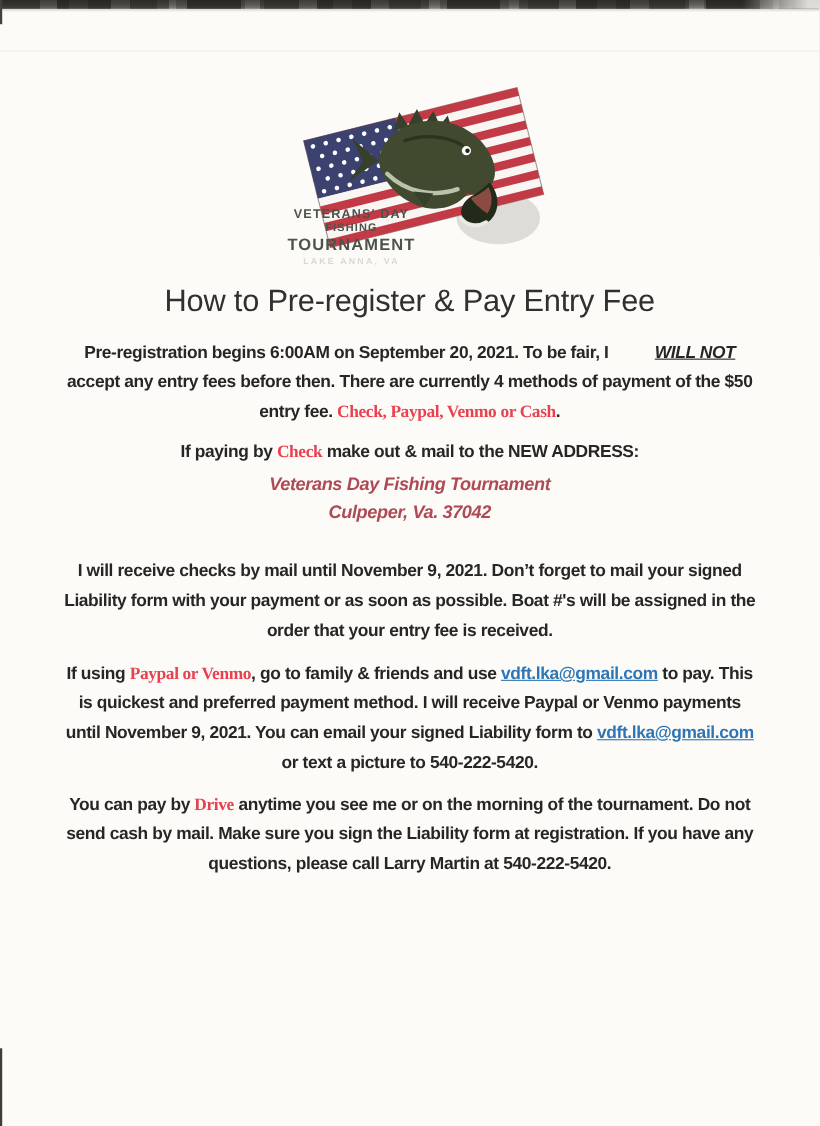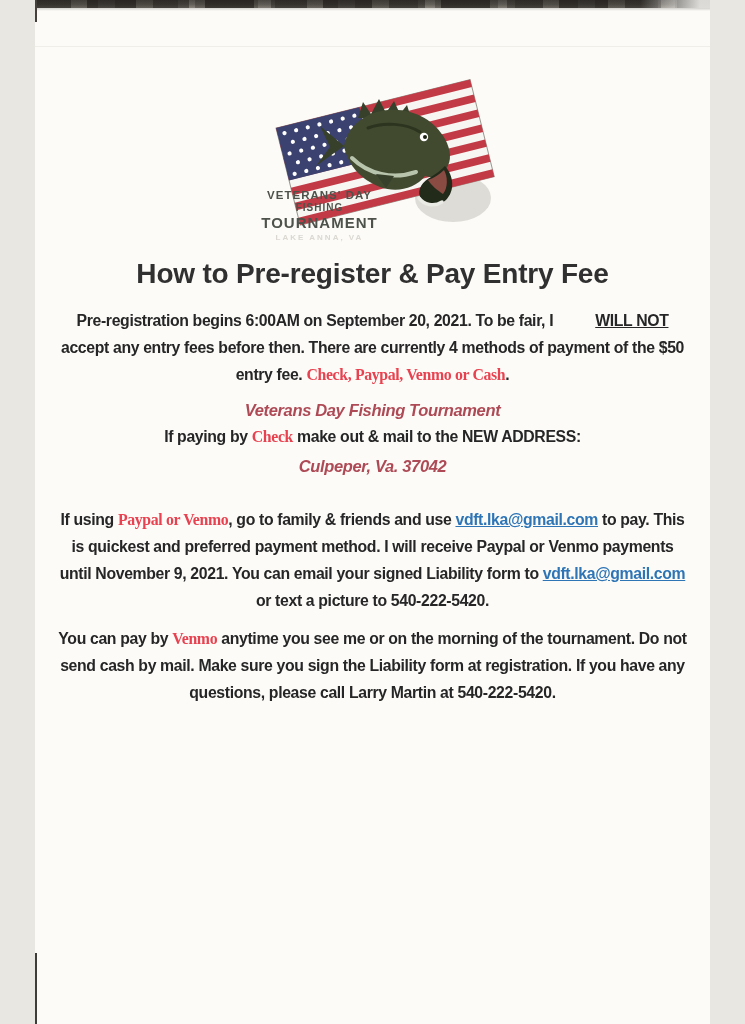--- a/index.html
+++ b/index.html
@@ -1,17 +1,17 @@
 <!DOCTYPE html>
 <html><head>
 <meta charset="utf-8">
 <style>
   html,body{margin:0;padding:0;background:#e9e7e2;}
   .page{
-    position:relative;width:675px;height:1024px;margin:0 auto;
+    position:relative;width:745px;height:1024px;margin:0 auto;
     background:var(--paper,#fcfbf8);overflow:hidden;
     font-family:"Liberation Sans",sans-serif;
   }
   
   .scan-top{
     position:absolute;top:0;left:0;right:0;height:8px;
     background:
       linear-gradient(270deg, rgba(250,249,246,.85) 0 10px, rgba(250,249,246,0) 70px),
       repeating-linear-gradient(90deg, rgba(18,16,14,.45) 0 36px, rgba(18,16,14,.05) 36px 52px, rgba(18,16,14,.55) 52px 101px, rgba(18,16,14,.12) 101px 118px),
       repeating-linear-gradient(90deg, rgba(30,28,24,.35) 0 63px, rgba(30,28,24,.08) 63px 80px),
@@ -28,38 +28,38 @@
     position:absolute;left:2px;top:113px;width:140px;text-align:center;
     color:#4d524a;font-weight:700;line-height:1.15;letter-spacing:1px;
   }
   .logo-line1{font-size:11.5px;}
   .logo-line2{font-size:10px;}
   .logo-line3{font-size:15px;}
   .logo-sub{font-size:8px;color:#dbd8d1;letter-spacing:2px;margin-top:2px;}
   
   .doc-title{
     margin:12px auto 4px;text-align:center;
-    font-size:28px;font-weight:700;color:#303030;letter-spacing:-.2px;
+    font-size:28px;font-weight:400;color:#303030;letter-spacing:-.2px;
   }
   .flyer-body{margin-top:17px;}
   .para{
     width:632px;margin:0 auto 10px;text-align:center;
     font-size:15.8px;font-weight:700;color:var(--body-text,#262626);
     line-height:27px;letter-spacing:-.35px;
   }
   .para.p-intro{margin-bottom:9px;}
   .para.p-check{margin-bottom:3px;}
   .para.address{color:var(--address-maroon,#ae4a55);font-style:italic;font-size:16.5px;line-height:26px;margin-bottom:0;}
   .para.address-end{margin-bottom:27px;}
   .para.p-mail{margin-bottom:12px;}
   .para.p-paypal{margin-bottom:11px;}
   .para.p-cash{margin-bottom:6px;}
   .para.weblink{margin-top:15px;}
   .seg-red{color:var(--accent-red,#e8414f);font-family:Liberation Serif, serif;}
-  .seg-emph{text-decoration:underline;margin-left:38px;}
+  .seg-emph{font-style:italic;text-decoration:underline;margin-left:38px;}
   .seg-link{color:var(--link-blue,#2e75b6);text-decoration:underline;cursor:pointer;}
 </style>
 </head>
 <body>
 
 <div class="page" style="--paper: #fcfbf8; --body-text: #262626; --accent-red: #e8414f; --address-maroon: #ae4a55; --link-blue: #2e75b6;">
 
   <div class="scan-top"></div>
   <div class="scan-top-fade"></div>
   <div class="scan-streak"></div>
@@ -139,20 +139,21 @@
       <div class="logo-line2">FISHING</div>
       <div class="logo-line3">TOURNAMENT</div>
       <div class="logo-sub">LAKE ANNA, VA</div>
     </div>
   </div>
 
   <div class="doc-title">How to Pre-register &amp; Pay Entry Fee</div>
 
   <div class="flyer-body" id="flyer-body">
       <div class="para p-intro"><span class="seg-plain">Pre-registration begins 6:00AM on September 20, 2021.  To be fair, I </span><span class="seg-emph">WILL NOT</span><span class="seg-plain"> accept any entry fees before then. There are currently 4 methods of payment of the $50 entry fee. </span><span class="seg-red">Check, Paypal, Venmo or Cash</span><span class="seg-plain">.</span></div>
+      <div class="para p-check"><span class="seg-plain">If paying by </span><span class="seg-red">Check</span><span class="seg-plain"> make out &amp; mail to the NEW ADDRESS:</span></div>
       <div class="para address"><span class="seg-maroon">Veterans Day Fishing Tournament</span></div>
-      <div class="para p-check"><span class="seg-plain">If paying by </span><span class="seg-red">Check</span><span class="seg-plain"> make out &amp; mail to the NEW ADDRESS:</span></div>
       <div class="para address address-end"><span class="seg-maroon">Culpeper, Va.  37042</span></div>
+      <div class="para p-mail"><span class="seg-plain">I will receive checks by mail until November 9, 2021.  Don’t forget to mail your signed Liability form with your payment or as soon as possible. Boat #'s will be assigned in the order that your entry fee is received.</span></div>
       <div class="para p-paypal"><span class="seg-plain">If using </span><span class="seg-red">Paypal or Venmo</span><span class="seg-plain">, go to family &amp; friends and use </span><span class="seg-link">vdft.lka@gmail.com</span><span class="seg-plain"> to pay.  This is quickest and preferred payment method.  I will receive Paypal or Venmo payments until November 9, 2021.  You can email your signed Liability form to </span><span class="seg-link">vdft.lka@gmail.com</span><span class="seg-plain"> or text a picture to 540-222-5420.</span></div>
-      <div class="para p-cash"><span class="seg-plain">You can pay by </span><span class="seg-red">Venmo</span><span class="seg-plain"> anytime you see me or on the morning of the tournament.  Do not send cash by mail.  Make sure you sign the Liability form at registration.  If you have any questions, please call Larry Martin at 540-222-5420.</span></div>
+      <div class="para p-cash"><span class="seg-plain">You can pay by </span><span class="seg-red">Drive</span><span class="seg-plain"> anytime you see me or on the morning of the tournament.  Do not send cash by mail.  Make sure you sign the Liability form at registration.  If you have any questions, please call Larry Martin at 540-222-5420.</span></div>
     </div>
 
 </div>
 
 </body></html>

